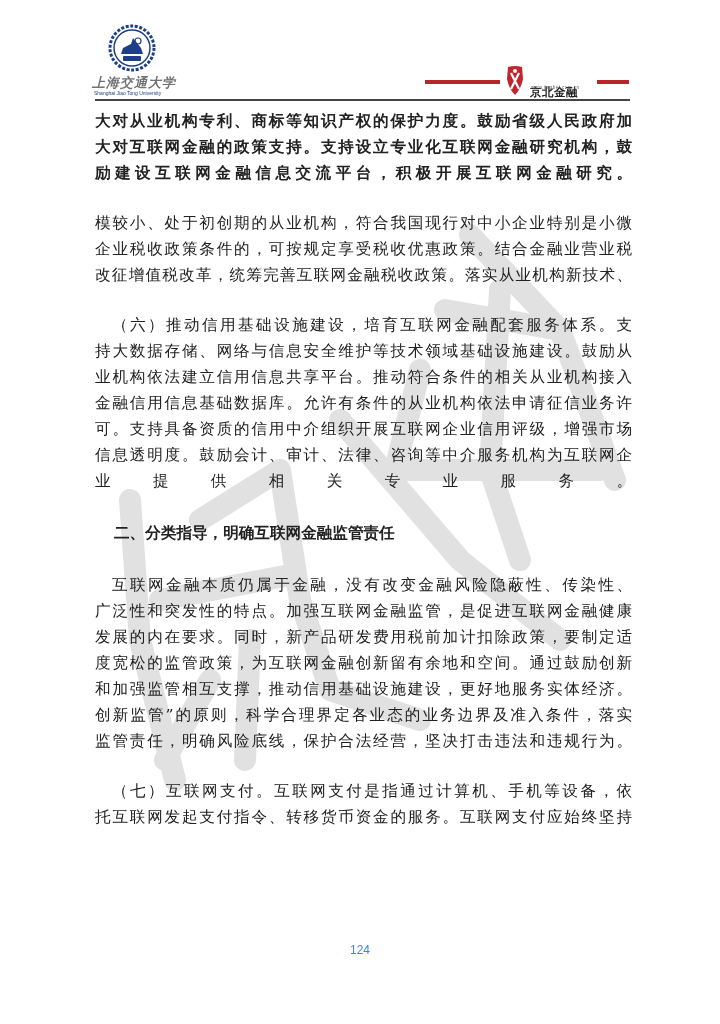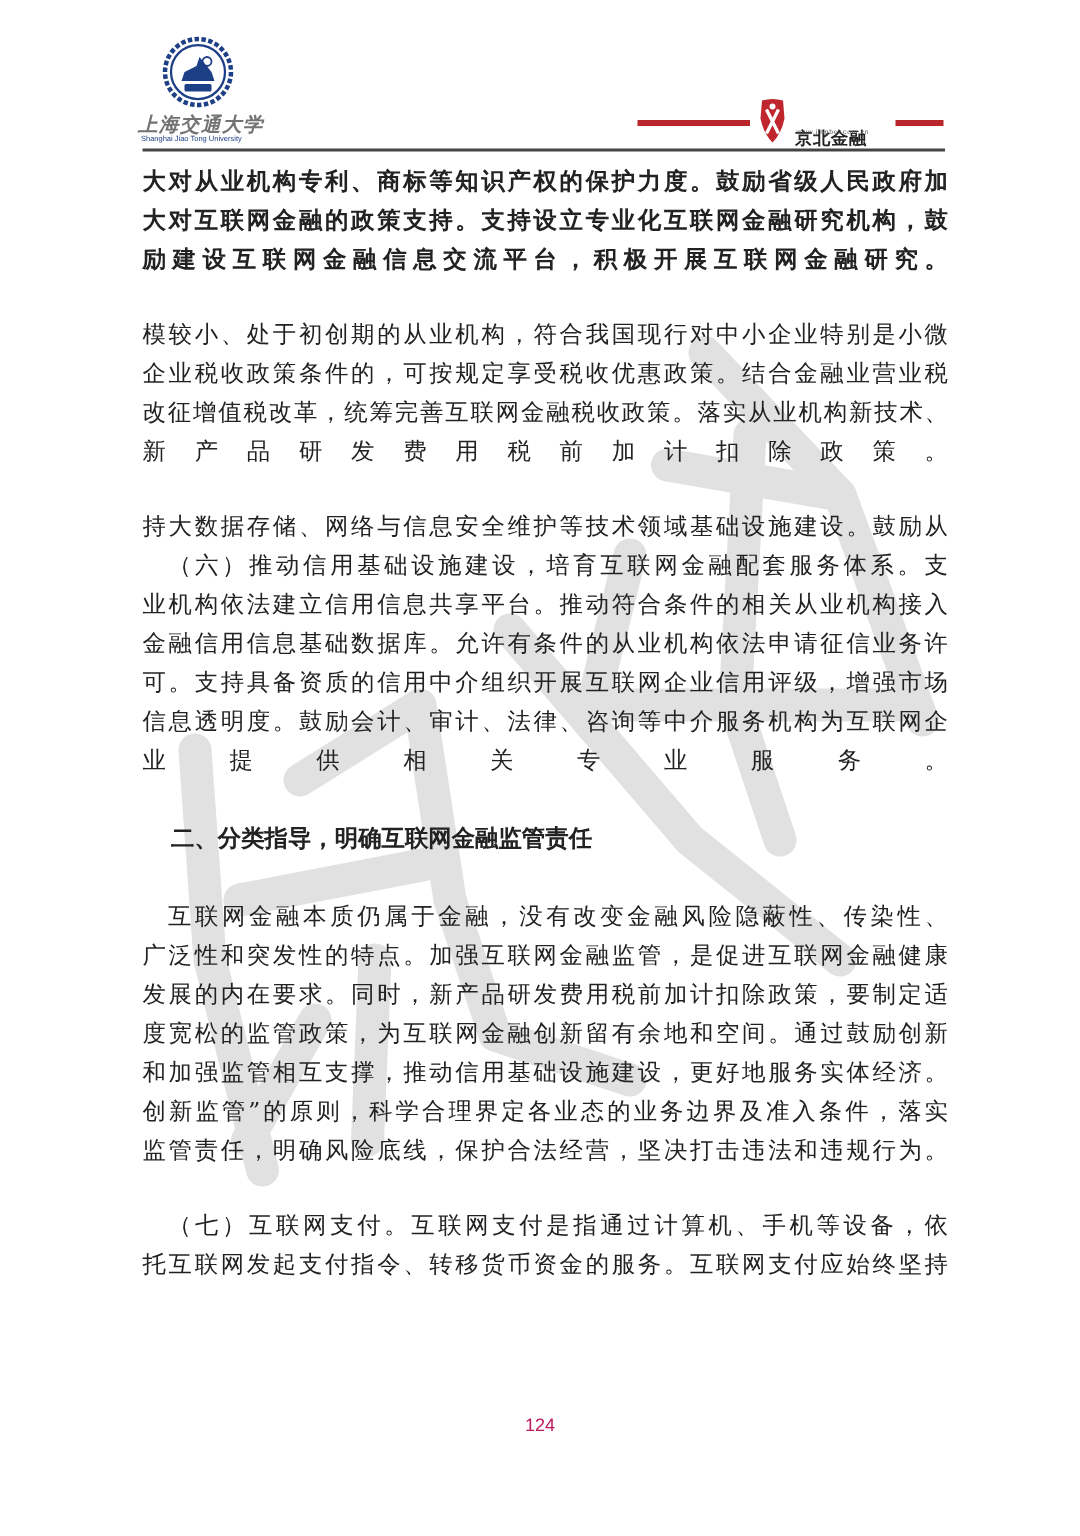--- a/index.html
+++ b/index.html
@@ -19,21 +19,21 @@
   .header-rule { position: absolute; left: 95px; top: 99px; width: 535px; height: 2px; background: #444; }
 
   .watermark { position: absolute; left: 0; top: 0; width: 720px; height: 1024px; pointer-events: none; }
 
   .content { position: absolute; left: 112px; top: 108px; width: 520px; font-size: 15.6px; line-height: 26px; }
   .para { margin: 0; text-align: justify; text-align-last: justify; }
   .line { display: block; white-space: nowrap; height: 26px; }
   .line.justify { text-align: justify; text-align-last: justify; }
   .gap { height: 22px; }
   .heading { font-family: "DejaVu Sans", sans-serif; font-weight: bold; font-size: 15.6px; padding-left: 2px; }
-  .page-number { position: absolute; left: 0; width: 720px; top: 943px; text-align: center; font-family: "Liberation Sans", sans-serif; font-size: 12px; color: #be185d; }
+  .page-number { position: absolute; left: 0; width: 720px; top: 943px; text-align: center; font-family: "Liberation Sans", sans-serif; font-size: 12px; color: #3b82f6; }
 </style>
 </head>
 <body>
 
 <svg class="watermark" viewBox="0 0 720 1024">
   <g fill="none" stroke="#dcdcdc" stroke-linecap="round" stroke-linejoin="round" stroke-width="22" opacity="0.85">
     <path d="M470 235 L560 330 L615 480"></path>
     <path d="M445 310 L560 330"></path>
     <path d="M500 290 L490 470 L520 560"></path>
     <path d="M420 370 L395 470"></path>
@@ -76,27 +76,26 @@
     <span class="line justify">大对从业机构专利、商标等知识产权的保护力度。鼓励省级人民政府加</span>
     <span class="line justify">大对互联网金融的政策支持。支持设立专业化互联网金融研究机构，鼓</span>
     <span class="line">励建设互联网金融信息交流平台，积极开展互联网金融研究。</span>
   </div>
   <div class="gap" style="height:24px"></div>
 
   <div class="para" style="margin-left:-17px; width:537px;">
     <span class="line justify">模较小、处于初创期的从业机构，符合我国现行对中小企业特别是小微</span>
     <span class="line justify">企业税收政策条件的，可按规定享受税收优惠政策。结合金融业营业税</span>
     <span class="line justify">改征增值税改革，统筹完善互联网金融税收政策。落实从业机构新技术、</span>
-    <span class="line">新产品研发费用税前加计扣除政策。</span>
   </div>
   <div class="gap" style="height:24px"></div>
 
   <div class="para" style="margin-left:-17px; width:537px;">
+    <span class="line justify" style="padding-left:17px">（六）推动信用基础设施建设，培育互联网金融配套服务体系。支</span>
     <span class="line justify">持大数据存储、网络与信息安全维护等技术领域基础设施建设。鼓励从</span>
-    <span class="line justify" style="padding-left:17px">（六）推动信用基础设施建设，培育互联网金融配套服务体系。支</span>
     <span class="line justify">业机构依法建立信用信息共享平台。推动符合条件的相关从业机构接入</span>
     <span class="line justify">金融信用信息基础数据库。允许有条件的从业机构依法申请征信业务许</span>
     <span class="line justify">可。支持具备资质的信用中介组织开展互联网企业信用评级，增强市场</span>
     <span class="line justify">信息透明度。鼓励会计、审计、法律、咨询等中介服务机构为互联网企</span>
     <span class="line">业提供相关专业服务。</span>
   </div>
   <div class="gap" style="height:26px"></div>
 
   <div class="line heading">二、分类指导，明确互联网金融监管责任</div>
   <div class="gap" style="height:26px"></div>

